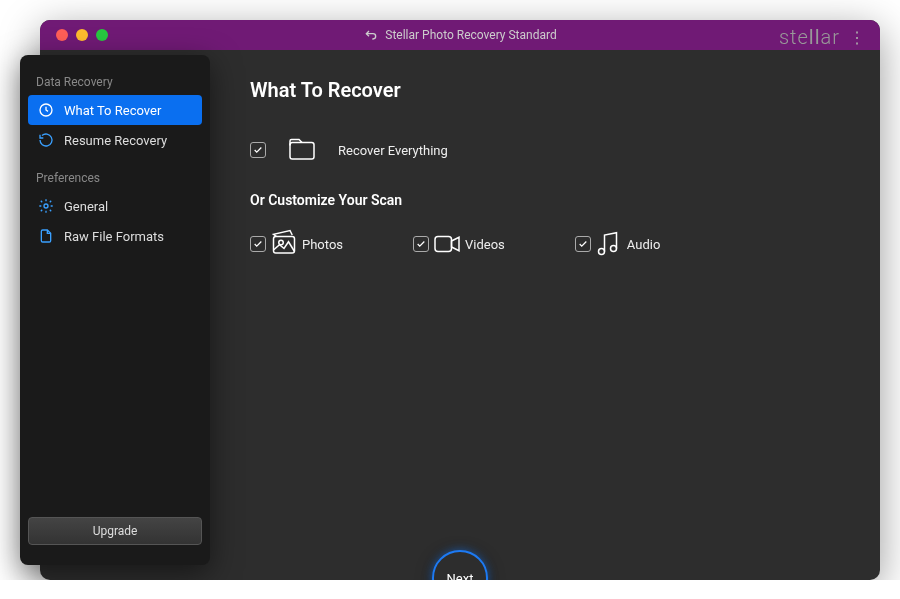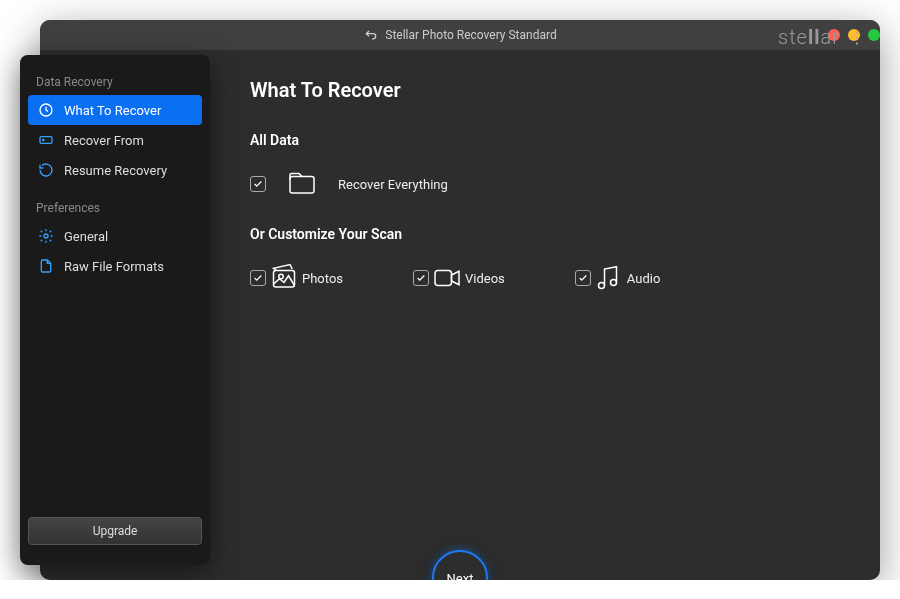--- a/index.html
+++ b/index.html
@@ -1,24 +1,24 @@
 <!DOCTYPE html>
 <html><head>
 <meta charset="utf-8">
 <style>
 * { margin:0; padding:0; box-sizing:border-box; font-family:-apple-system,BlinkMacSystemFont,"Segoe UI",Roboto,sans-serif; }
 body { background:#fff; display:flex; justify-content:center; align-items:flex-start; padding-top:10px; }
 .window { width:840px; height:560px; background:#2d2d2d; border-radius:10px; position:relative; overflow:visible; box-shadow:0 10px 40px rgba(0,0,0,.4); margin-left:20px; margin-top:10px;}
-.titlebar { height:30px; display:flex; align-items:center; position:relative; background:#404040; border-radius:10px 10px 0 0;justify-content:flex-end; }
+.titlebar { height:30px; display:flex; align-items:center; position:relative; background:#701a75; border-radius:10px 10px 0 0; }
 .traffic { display:flex; gap:8px; margin-left:16px; }
 .dot { width:12px; height:12px; border-radius:50%; }
 .dot.red{background:#ff5f57;} .dot.yellow{background:#febc2e;} .dot.green{background:#28c840;}
 .title-center { position:absolute; left:0; right:0; display:flex; justify-content:center; align-items:center; gap:6px; color:#ccc; font-size:12px; }
 .brand { position:absolute; right:40px; top:5px; color:#999; font-size:20px; letter-spacing:1px; font-weight:300;}
-.brand b{font-weight:700;}
+.brand b{font-weight:400;}
 .menu-dots { position:absolute; right:15px; top:8px; color:#aaa; font-size:16px; cursor:pointer;}
 .body { display:flex; height:calc(100% - 30px); }
 .sidebar { width:190px; background:#1a1a1a; border-radius:8px; position:absolute; left:-20px; top:35px; height:510px; padding:14px 8px; box-shadow:0 8px 30px rgba(0,0,0,.5); display:flex; flex-direction:column;justify-content:flex-end;}
 .section-label { color:#888; font-size:12px; margin:6px 8px; }
 .nav-item { display:flex; align-items:center; gap:10px; padding:7px 10px; border-radius:4px; color:#ddd; font-size:13px; cursor:pointer; }
 .nav-item.active { background:#0a6ff0; color:#fff; }
 .nav-icon { width:16px; height:16px; flex-shrink:0; display:flex; align-items:center; justify-content:center;}
 .nav-icon svg{width:16px;height:16px;}
 .upgrade-btn { margin-top:auto; margin-bottom:6px; background:#3a3a3a; background:linear-gradient(#444,#333); color:#ddd; border:1px solid #555; border-radius:4px; padding:6px; font-size:12px; text-align:center; cursor:pointer;}
 .main { flex:1; padding:28px 40px 20px 210px; color:#fff; position:relative;}
@@ -66,29 +66,20 @@
       <div class="nav-item active">
         <span class="nav-icon">
           <svg viewBox="0 0 24 24" fill="none" stroke="#fff" stroke-width="2">
               <circle cx="12" cy="12" r="9"></circle>
               <path d="M12 7v5l3 2"></path>
             </svg>
         </span>
         <span>What To Recover</span>
       </div>
 
-      <div class="nav-item">
-        <span class="nav-icon">
-          <svg viewBox="0 0 24 24" fill="none" stroke="#3aa0ff" stroke-width="2">
-              <rect x="3" y="7" width="18" height="10" rx="2"></rect>
-              <circle cx="8" cy="12" r="1" fill="#3aa0ff"></circle>
-            </svg>
-        </span>
-        <span>Recover From</span>
-      </div>
 
       <div class="nav-item">
         <span class="nav-icon">
           <svg viewBox="0 0 24 24" fill="none" stroke="#3aa0ff" stroke-width="2">
               <path d="M3 12a9 9 0 1 0 3-6.7"></path>
               <path d="M3 4v5h5"></path>
             </svg>
         </span>
         <span>Resume Recovery</span>
       </div>
@@ -114,21 +105,20 @@
         </span>
         <span>Raw File Formats</span>
       </div>
 
       <div class="upgrade-btn">Upgrade</div>
     </div>
 
     <div class="main">
       <h1>What To Recover</h1>
 
-      <h2>All Data</h2>
       <div class="option-row">
         <span class="checkbox">
           <svg viewBox="0 0 24 24" fill="none" stroke="#fff" stroke-width="3">
               <polyline points="4 12 9 17 20 6"></polyline>
             </svg>
         </span>
         <span class="big-icon">
           <svg viewBox="0 0 48 48" fill="none" stroke="#fff" stroke-width="2">
               <rect x="8" y="14" width="32" height="22" rx="3"></rect>
               <path d="M8 18V12a2 2 0 0 1 2-2h10l4 4"></path>

